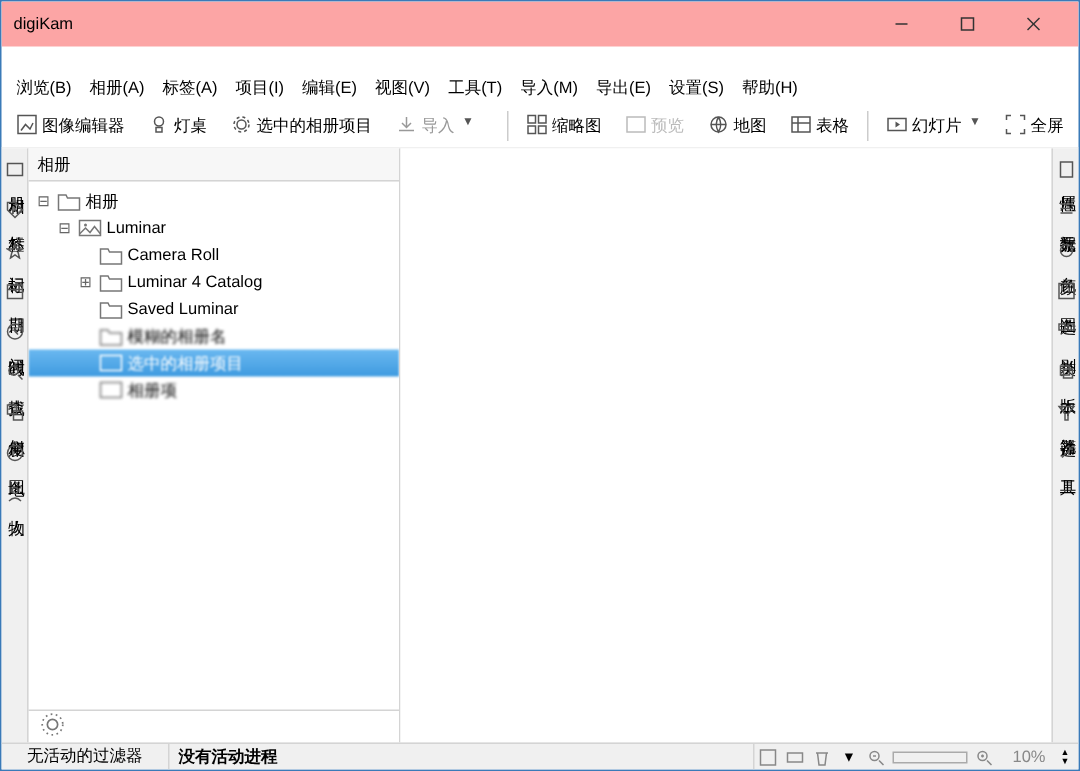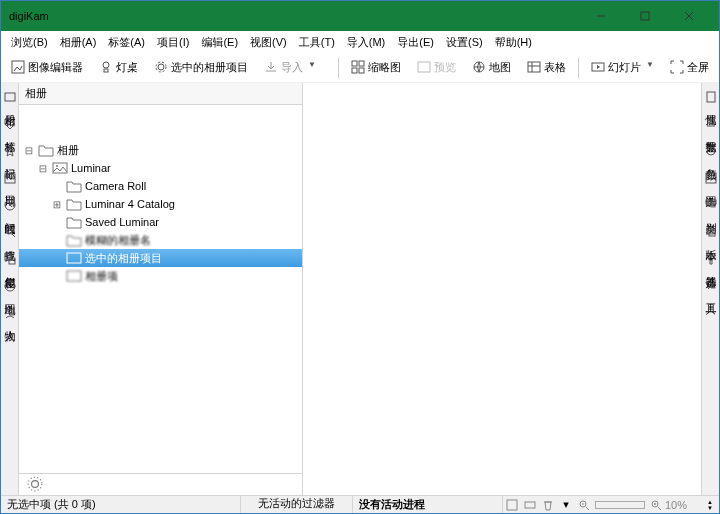--- a/index.html
+++ b/index.html
@@ -1,52 +1,52 @@
 <!DOCTYPE html>
 <html><head>
 <meta charset="utf-8">
 <style>
 * { box-sizing: border-box; margin: 0; padding: 0; font-family: "Microsoft YaHei", "SimSun", Arial, sans-serif; font-size: 11px; }
 body { width: 720px; height: 514px; background: #fff; border: 1px solid #3a7ab8; display: flex; flex-direction: column; overflow: hidden; }
-.titlebar { height: 30px; display: flex; align-items: center; padding: 0 8px; background: #15803d; }
+.titlebar { height: 30px; display: flex; align-items: center; padding: 0 8px; background: #fca5a5; }
 .titlebar .title { flex: 1; }
 .winbtn { width: 44px; height: 28px; display: flex; align-items: center; justify-content: center; cursor: pointer; }
-.menubar { height: 22px; display: flex; align-items: center; padding: 0 4px; gap: 0; }
+.menubar { height: 22px; display: flex; align-items: center; padding: 0 4px; gap: 0; margin-top: 16px; }
 .menuitem { padding: 2px 6px; cursor: pointer; }
 .toolbar { height: 30px; display: flex; align-items: center; padding: 2px 4px; gap: 4px; border-bottom: 1px solid #f0f0f0; }
 .toolbtn { display: flex; align-items: flex-start; gap: 3px; padding: 3px 6px; cursor: pointer; white-space: nowrap; }
 .toolbtn .icon { width: 14px; height: 14px; display: inline-block; }
 .tspacer { flex: 1; }
 .vsep { width: 1px; height: 20px; background: #ccc; margin: 0 2px; }
 .dropdown-arrow { font-size: 8px; color: #555; margin-left: 2px; }
 .mainrow { flex: 1; display: flex; min-height: 0; }
 .left-tabs, .right-tabs { width: 18px; background: #f0f0f0; border-right: 1px solid #d4d4d4; display: flex; flex-direction: column; align-items: center; padding-top: 2px; overflow: hidden; }
 .right-tabs { border-left: 1px solid #d4d4d4; border-right: none; }
 .vtab { writing-mode: vertical-rl; padding: 6px 1px; cursor: pointer; font-size: 10px; display: flex; align-items: center; gap: 3px; }
 .vtab .ticon { width: 12px; height: 12px; }
-.left-panel { width: 284px; display: flex; flex-direction: column; border-right: 1px solid #d4d4d4; gap: 32px; }
+.left-panel { width: 248px; display: flex; flex-direction: column; border-right: 1px solid #d4d4d4; }
 .panel-header { height: 22px; background: #f7f7f7; border-bottom: 1px solid #d4d4d4; display: flex; align-items: center; padding: 0 6px; }
 .tree { flex: 1; overflow: auto; padding: 4px 0; font-family: "NSimSun","SimSun",monospace; font-size: 12px; }
 .node { display: flex; align-items: center; height: 18px; padding-left: 4px; cursor: pointer; white-space: nowrap; }
 .node.selected { background: linear-gradient(#6ab8f0,#3f9be0); color: #fff; text-align: center; }
 .exp { width: 12px; display: inline-block; text-align: center; color: #666; font-size: 10px; }
 .ficon { width: 16px; height: 14px; display: inline-block; margin: 0 3px; }
 .indent { display: inline-block; }
 .searchrow { height: 22px; display: flex; align-items: center; border-top: 1px solid #d4d4d4; padding: 0 4px; }
 .searchrow input { flex: 1; border: 1px solid #ccc; height: 18px; padding: 0 4px; font-size: 11px; }
 .searchrow .sicon { width: 16px; margin-left: 4px; cursor: pointer; }
 .center { flex: 1; display: flex; flex-direction: column; }
 .center-view { flex: 1; background: #fff; }
 .statusbar { height: 18px; background: #f0f0f0; border-top: 1px solid #d4d4d4; display: flex; align-items: center; font-size: 10px; }
 .status-seg { padding: 0 6px; border-right: 1px solid #d4d4d4; height: 100%; display: flex; align-items: center; }
 .status-seg.wide { width: 240px; }
 .status-seg.mid { width: 112px; flex-direction: column; }
 .status-seg.fill { flex: 1; font-weight: bold; }
 .sbtn { width: 18px; display: flex; justify-content: center; align-items: center; cursor: pointer; }
-.pct { width: 36px; text-align: left; padding-right: 4px; color: #888; }
+.pct { width: 36px; text-align: right; padding-right: 4px; color: #888; }
 .arrow { padding: 0 4px; color: #555; }
 </style>
 </head>
 <body>
 
 <div class="titlebar">
   <span class="title">digiKam</span>
   <div class="winbtn">
       <svg width="10" height="10">
         <line x1="1" y1="5" x2="9" y2="5" stroke="#333"></line>
@@ -347,23 +347,20 @@
     <div class="vtab">
         <svg class="ticon" viewBox="0 0 12 12">
           <path d="M3 9 L9 3 M8 2 L10 4" stroke="#555"></path>
         </svg>
         <span>工具</span>
       </div>
   </div>
 </div>
 
 <div class="statusbar">
-  <div class="status-seg wide">
-      <span>无选中项 (共 0 项)</span>
-    </div>
   <div class="status-seg mid">
       <span>无活动的过滤器</span>
       <span class="arrow">▾</span>
     </div>
   <div class="status-seg fill">
       <span>没有活动进程</span>
     </div>
   <div class="sbtn">
       <svg width="12" height="12">
         <rect x="1" y="1" width="10" height="10" fill="none" stroke="#888"></rect>

